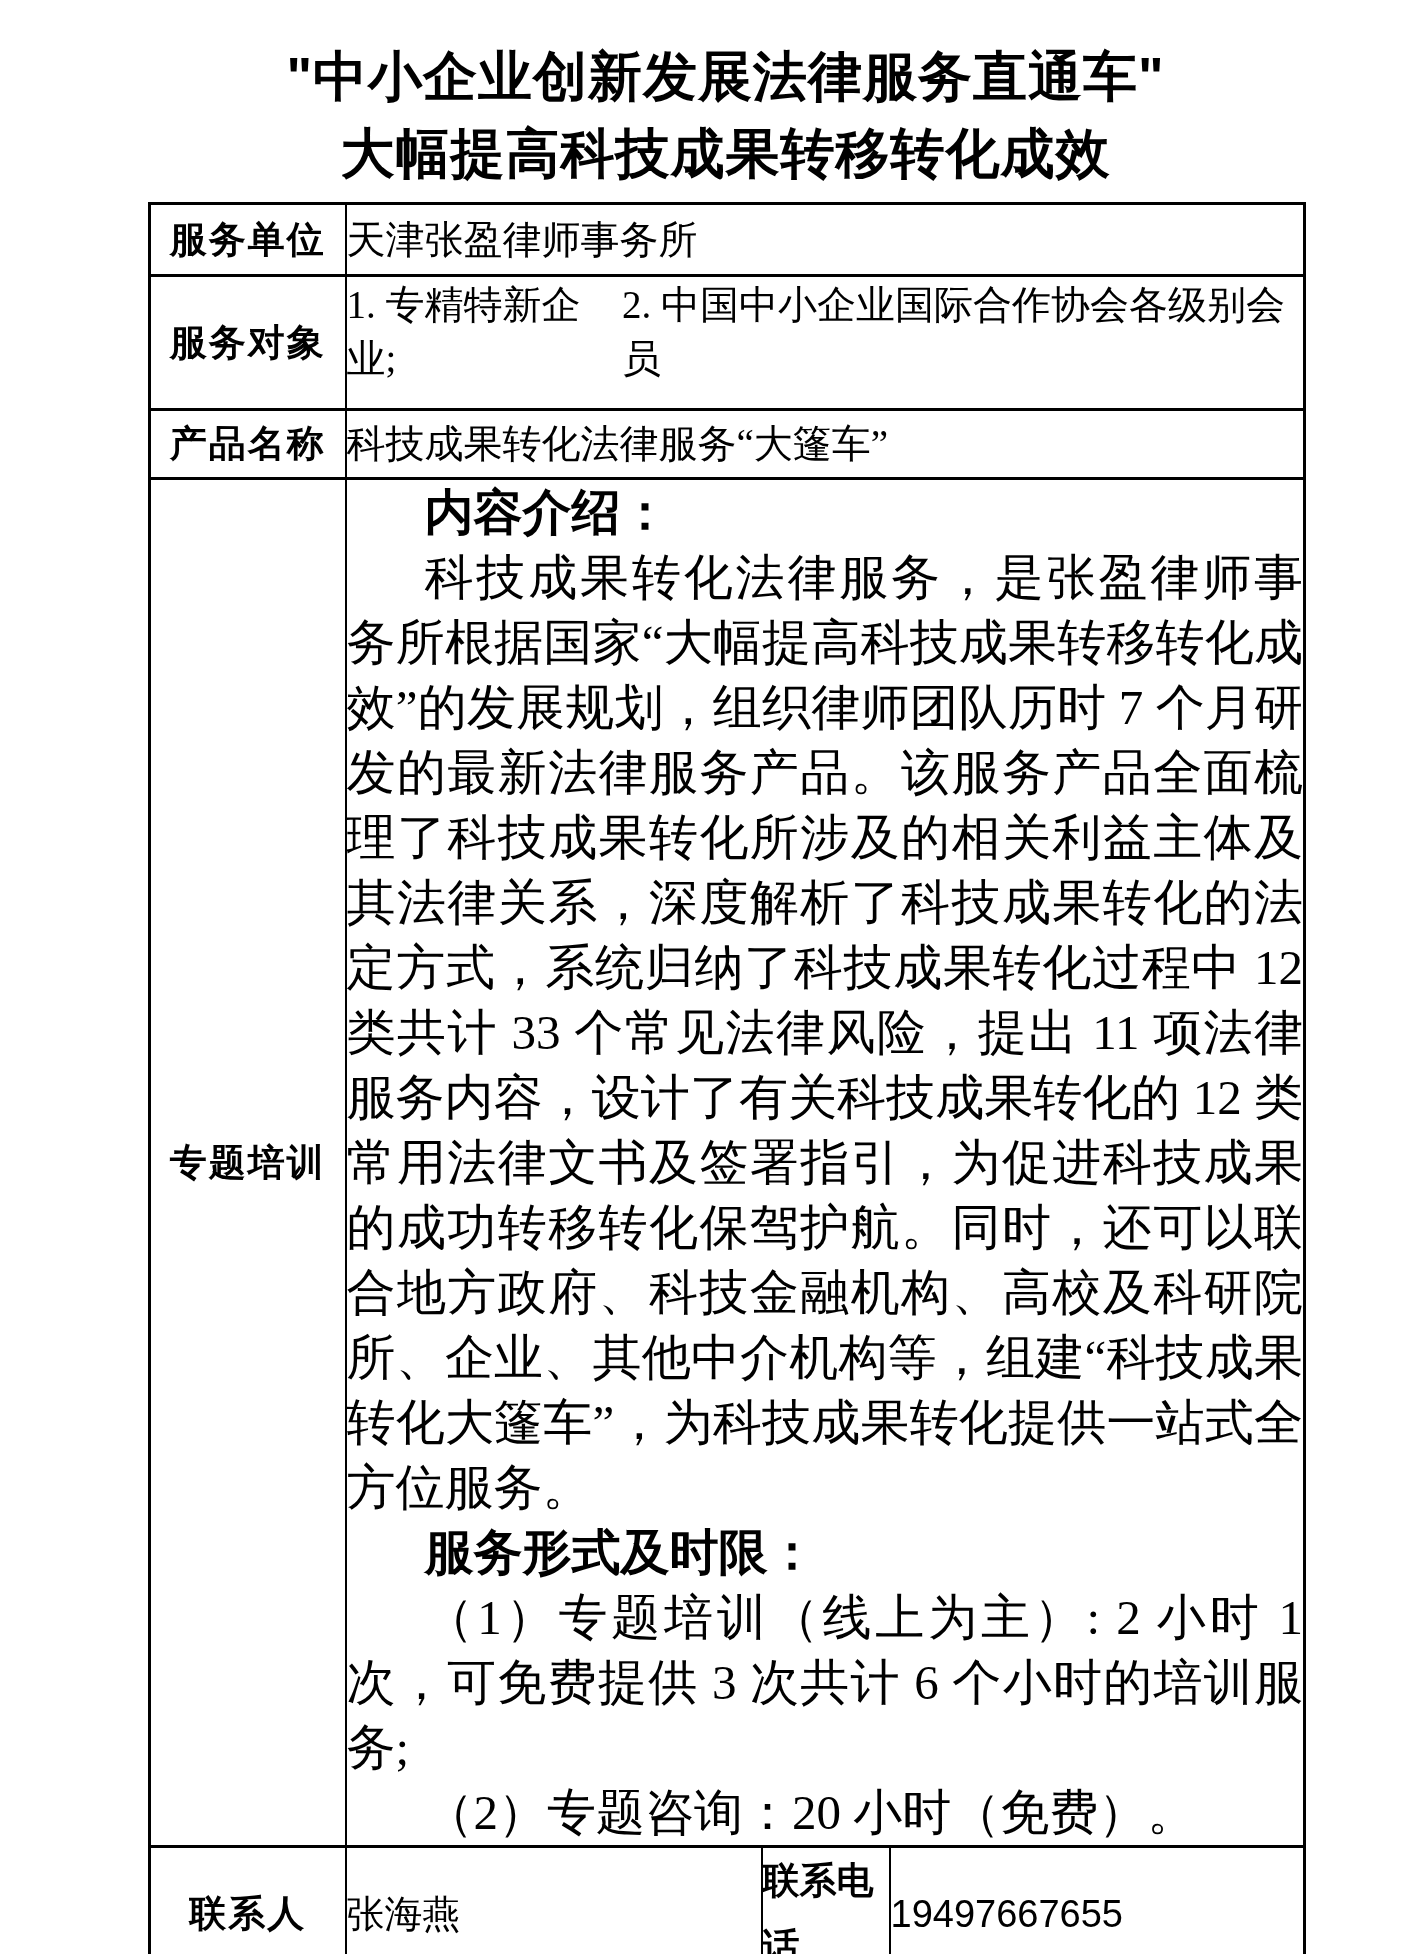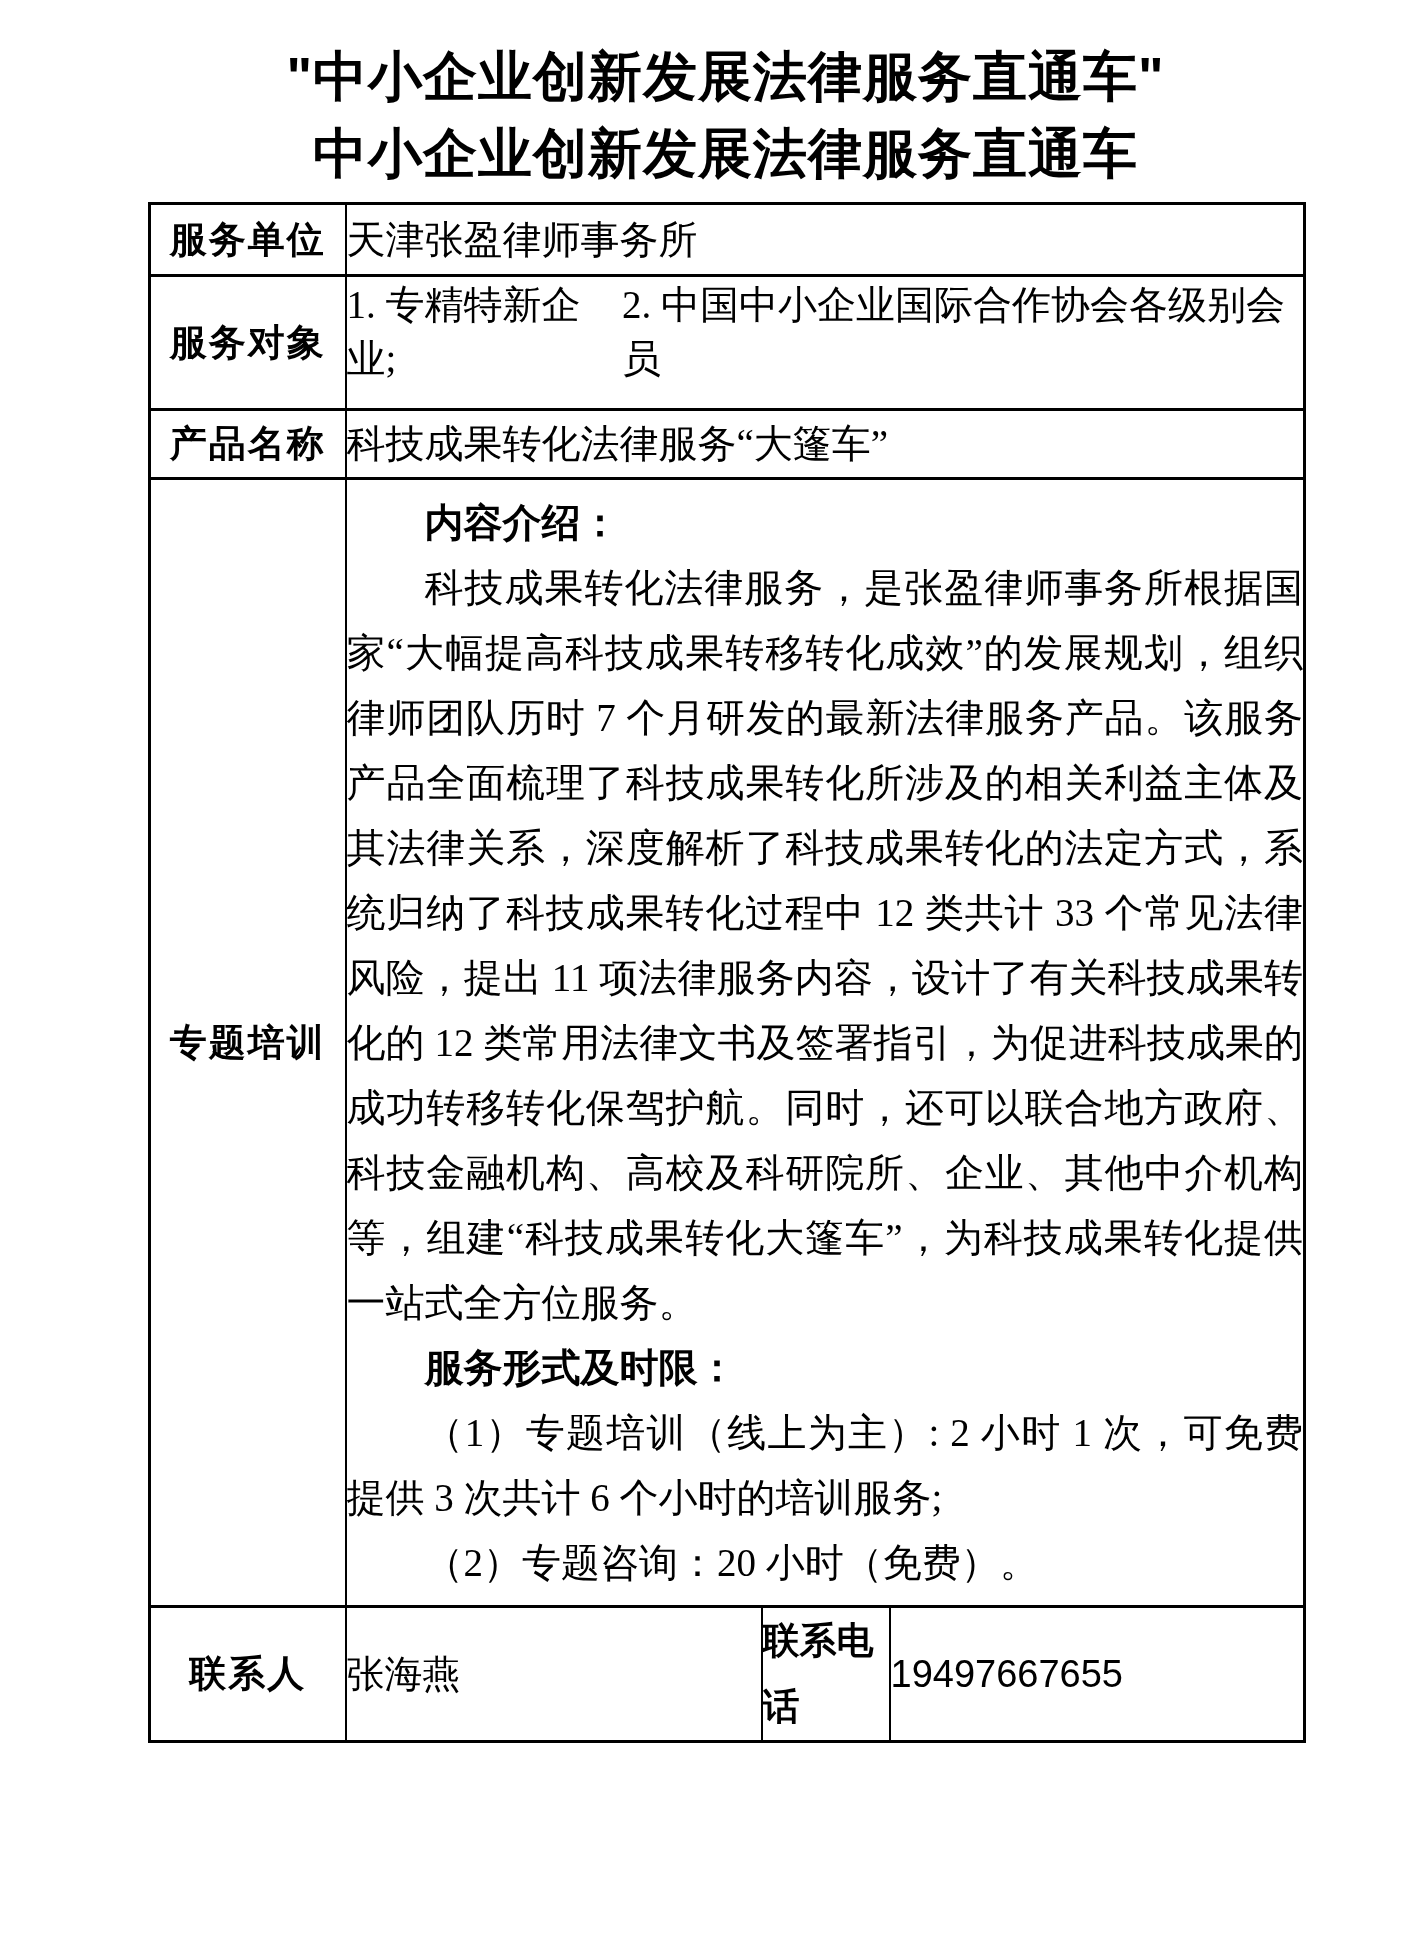--- a/index.html
+++ b/index.html
@@ -47,21 +47,21 @@
     font-size:39px;
     padding:0 10px 0 12px;
   }
   .target-list{
     display:flex;flex-direction:row;justify-content:space-around;
     height:130px;
   }
   .content-cell{
     vertical-align:top;
     padding:12px 10px 0 10px;
-    font-size:39px;
+    font-size:49px;
     line-height:65px;
   }
   .content-cell .heading{
     font-weight:bold;
     margin:0;
     padding-left:78px;
   }
   .content-cell p{
     margin:0;
     text-indent:78px;
@@ -95,21 +95,21 @@
   .r5{height:132px;}
   .r6{height:138px;}
 </style>
 </head>
 <body>
 
 <div class="page">
 
   <div class="title-block">
     <div>"中小企业创新发展法律服务直通车"</div>
-    <div>中小企业创新发展法律服务直通车</div>
+    <div>大幅提高科技成果转移转化成效</div>
   </div>
 
   <table class="doc-table">
     <colgroup>
       <col style="width:196px">
       <col style="width:416px">
       <col style="width:128px">
       <col style="width:415px">
     </colgroup>
 

